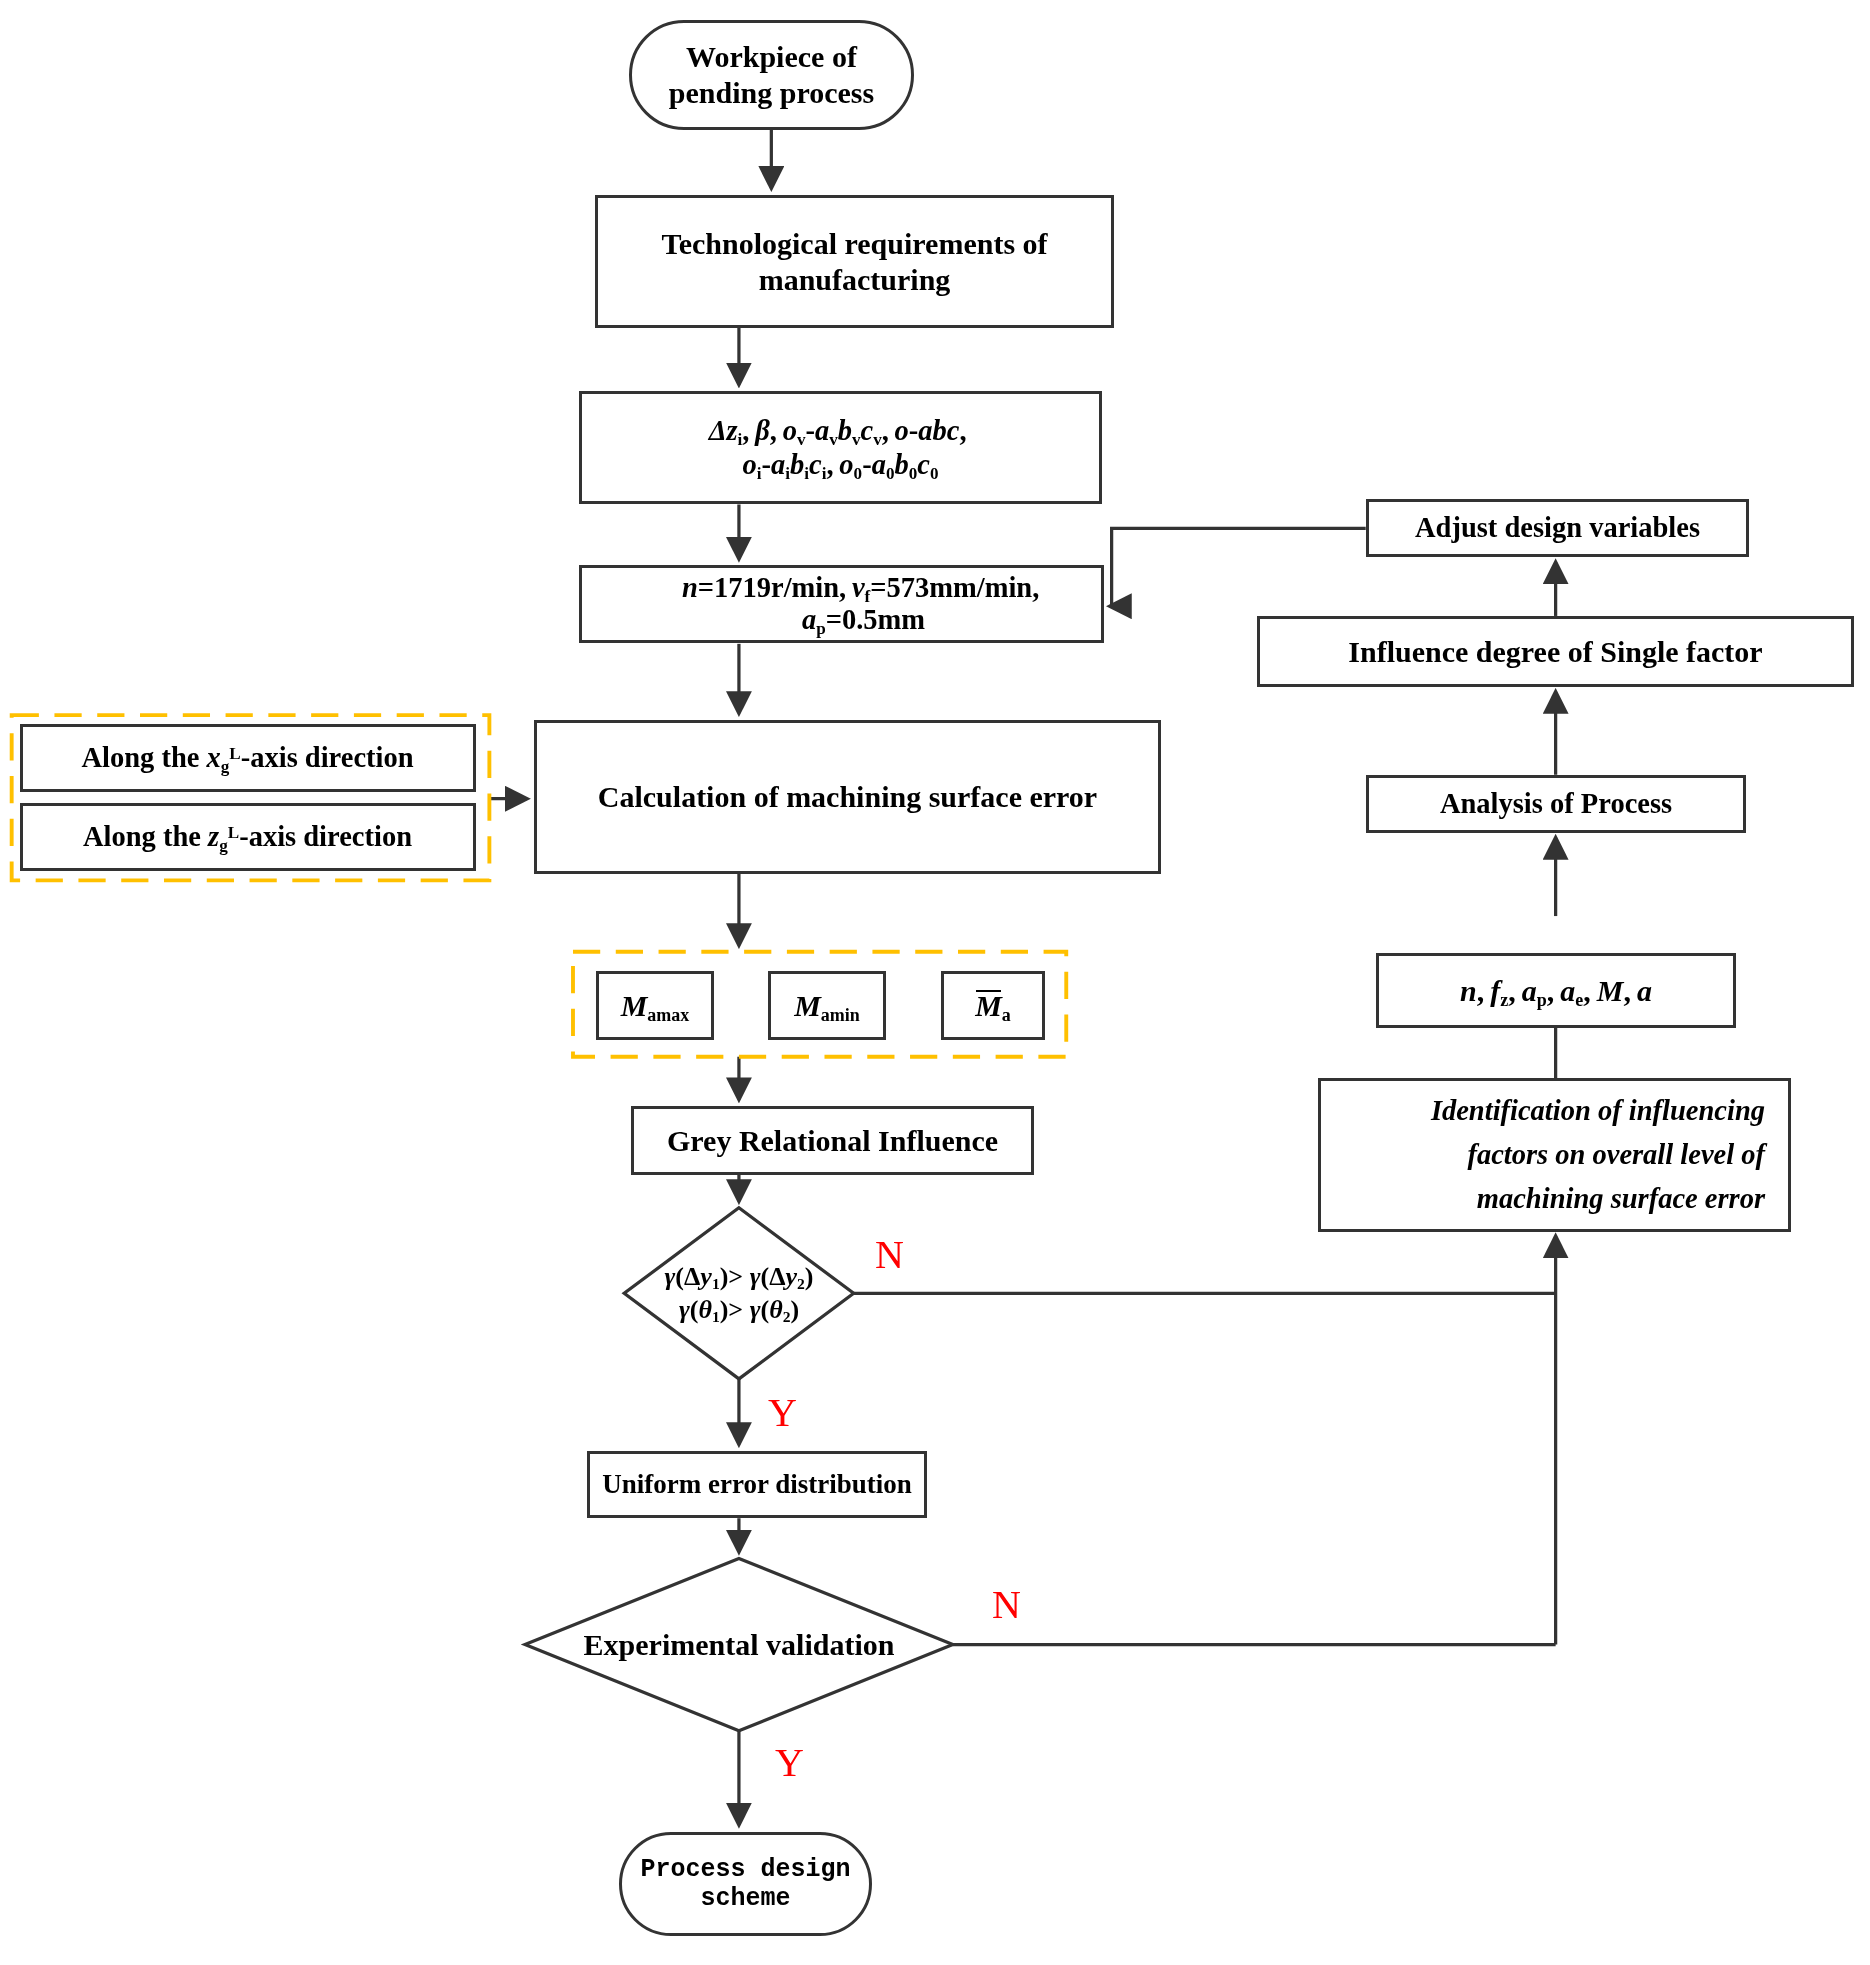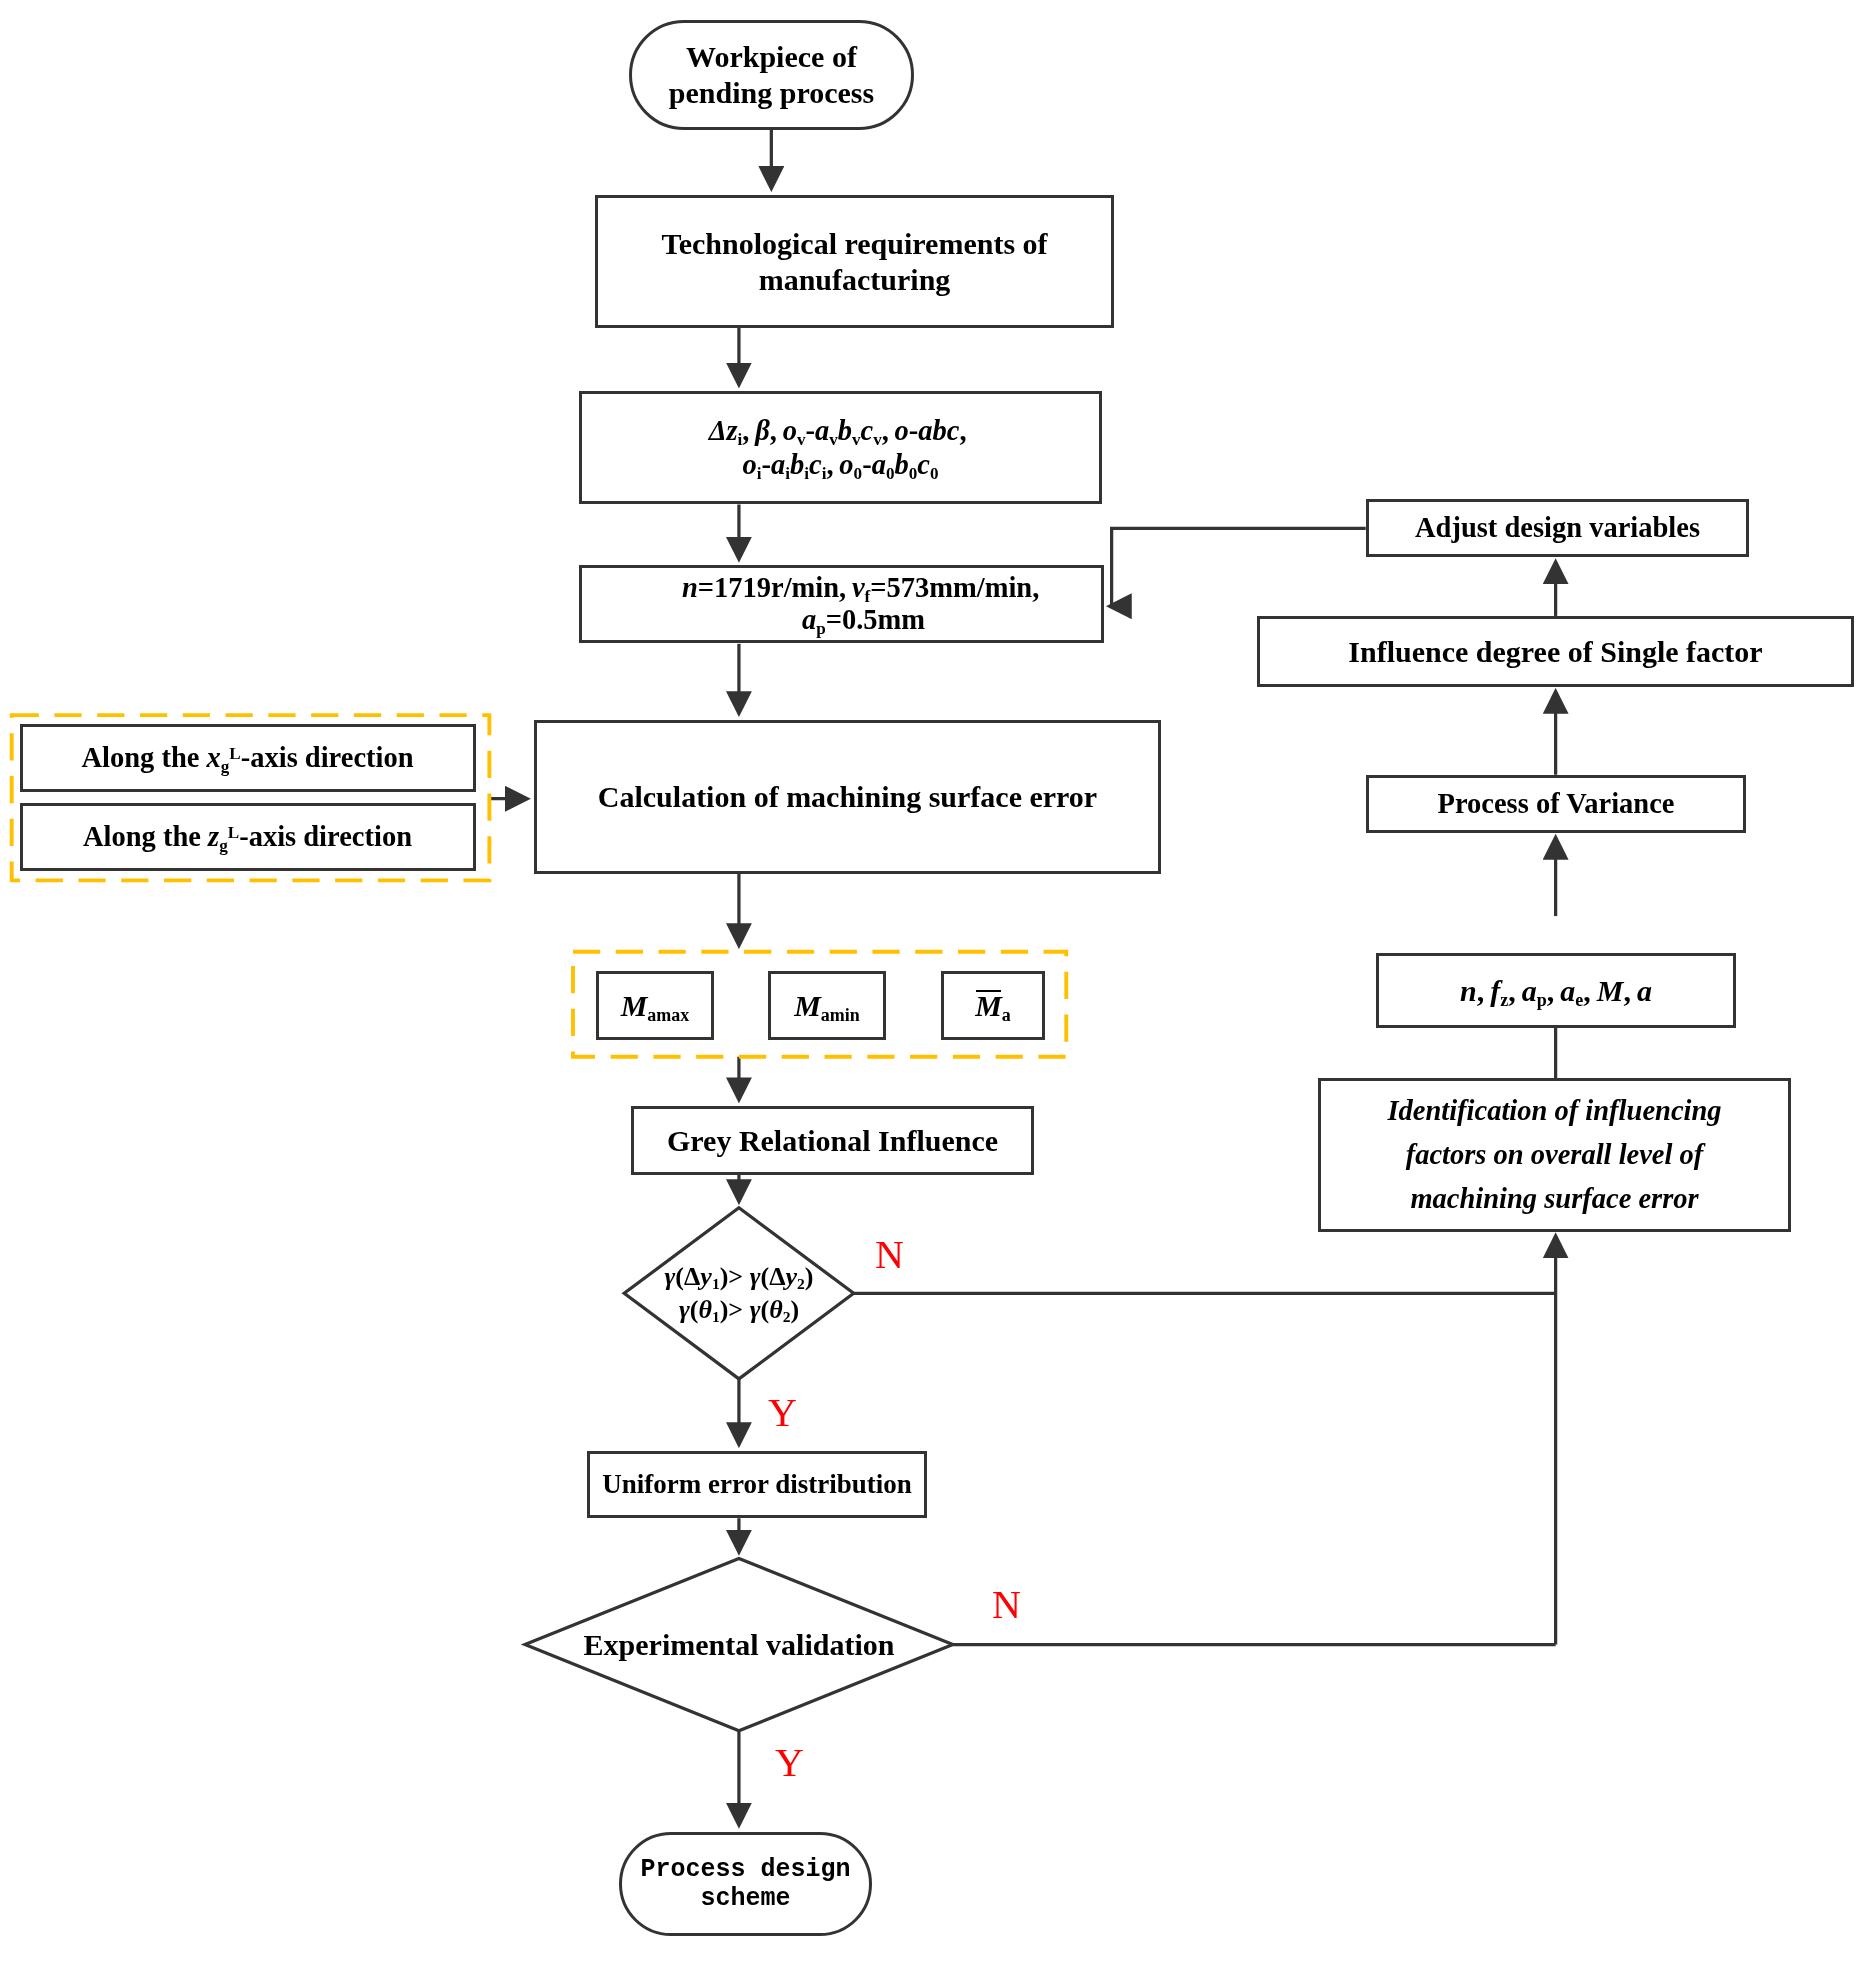--- a/index.html
+++ b/index.html
@@ -20,21 +20,21 @@
   }
   .rounded{border-radius:58px;}
   .overlay{position:absolute;z-index:2;box-sizing:border-box;display:flex;flex-direction:column;
     justify-content:center;align-items:center;text-align:center;background:transparent;}
   .branch{position:absolute;z-index:2;color:#FF0000;font-weight:normal;font-size:40px;line-height:1;}
   .it{font-style:italic;}
   sub{font-size:60%;line-height:0;vertical-align:-0.28em;}
   sup{font-size:60%;line-height:0;vertical-align:0.45em;}
   .bar{position:relative;}
   .bar::after{content:'';position:absolute;left:0.6px;right:0.6px;top:0.03em;border-top:0.085em solid currentColor;}
-  .f44{font-size:28.5px;}
+  .f44{font-size:28.5px;text-align:right;}
   .f42{font-size:27px;}
   .f40{font-size:26px;}
   .f38{font-size:25px;}
   .conn{fill:none;stroke:#333333;stroke-width:5;}
   .dashedbox{fill:none;stroke:#FFC000;stroke-width:6;}
   .diamond{fill:#ffffff;stroke:#333333;stroke-width:5;}
 </style>
 </head>
 <body>
 
@@ -141,21 +141,21 @@
 
   <div class="node f44" style="left:1366px;top:499px;width:383px;height:58px;">
     <div>Adjust design variables</div>
   </div>
 
   <div class="node" style="left:1257px;top:616px;width:597px;height:71px;justify-content:center;">
     <div>Influence degree of Single factor</div>
   </div>
 
   <div class="node f44" style="left:1366px;top:775px;width:380px;height:58px;">
-    <div>Process of Variance</div>
+    <div>Analysis of Process</div>
   </div>
 
   <div class="node" style="left:1376px;top:916px;width:360px;height:75px;margin-top:37px;">
     <div><span><span class="it">n</span></span><span><span>, </span></span><span><span class="it">f</span><sub>z</sub></span><span><span>, </span></span><span><span class="it">a</span><sub>p</sub></span><span><span>, </span></span><span><span class="it">a</span><sub>e</sub></span><span><span>, </span></span><span><span class="it">M</span></span><span><span>, </span></span><span><span class="it">a</span></span></div>
   </div>
 
   <div class="node f44" style="left:1318px;top:1078px;width:473px;height:154px;padding:0 23px;line-height:1.55;font-style:italic;">
     <div>Identification of influencing factors on overall level of machining surface error</div>
   </div>
 

